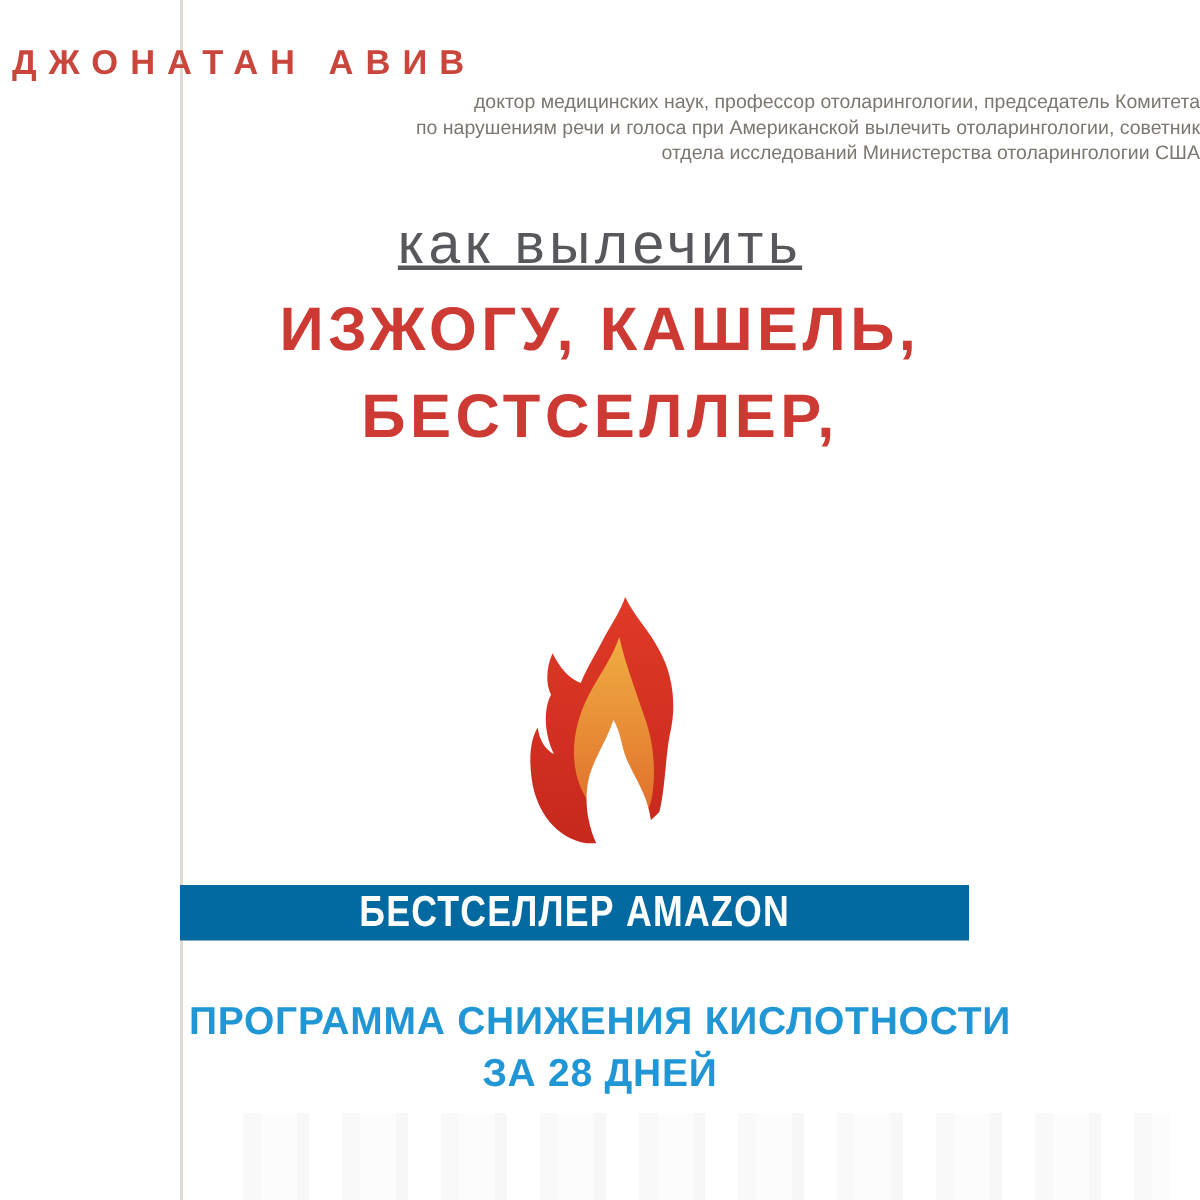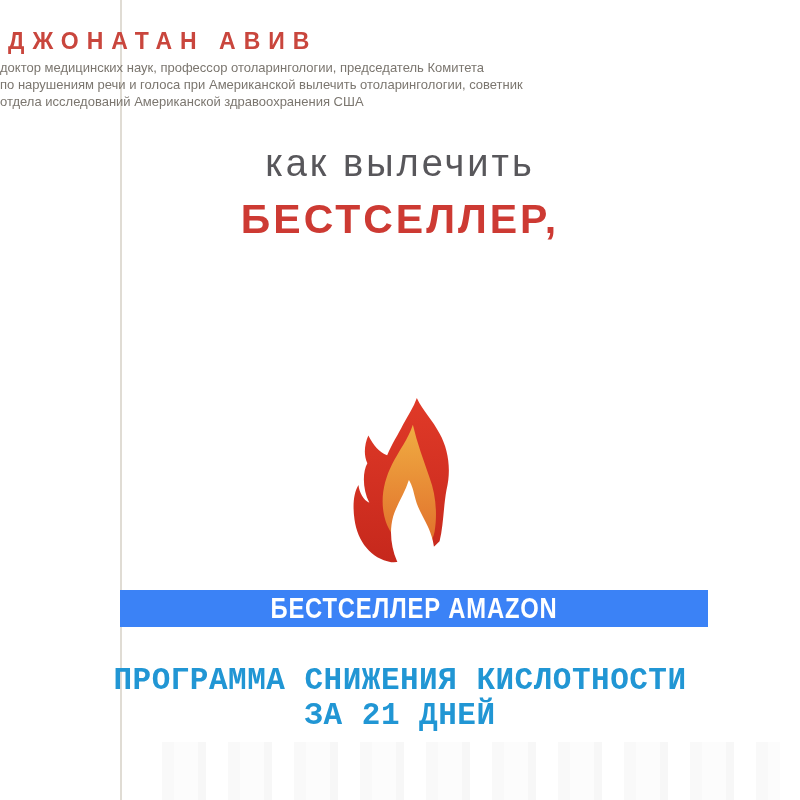--- a/index.html
+++ b/index.html
@@ -44,36 +44,37 @@
     font-size: 23px;
     font-weight: 700;
     letter-spacing: 8px;
     padding-left: 8px; 
   }
 
   .credentials {
     position: absolute;
     left: 0; top: 59px;
     width: 800px;
-    text-align: left;
+    text-align: right;
     color: #7b766f;
     font-size: 13px;
     line-height: 17px;
     font-weight: 400;
   }
 
   .title-prefix {
     position: absolute;
     left: 0; top: 142px;
     width: 800px;
     text-align: center;
     color: #58575b;
     font-size: 38px;
     font-weight: 500;
     letter-spacing: 3px;
+    text-decoration: underline;
   }
 
   .title-red {
     position: absolute;
     left: 0; top: 190px;
     width: 800px;
     text-align: center;
     color: #cd3a33;
     font-size: 41px;
     line-height: 58px;
@@ -83,22 +84,22 @@
 
   .flame-wrap {
     position: absolute;
     left: 347px; top: 395px;
     width: 106px; height: 180px;
   }
 
   .banner {
     position: absolute;
     left: 120px; top: 590px;
-    width: 588px; height: 37px;
-    background: #3b82f6;
+    width: 526px; height: 37px;
+    background: #0369a1;
     display: flex;
     align-items: center;
     justify-content: center;
   }
   .banner-text {
     display: inline-block;
     color: #ffffff;
     font-size: 29px;
     font-weight: 700;
     letter-spacing: 1px;
@@ -106,46 +107,46 @@
     transform-origin: center;
     white-space: nowrap;
   }
 
   .tagline {
     position: absolute;
     left: 0; top: 663px;
     width: 800px;
     text-align: center;
     color: #2196d4;
-    font-size: 31px;
+    font-size: 26px;
     line-height: 35px;
     font-weight: 700;
     letter-spacing: 0.5px;
-    font-family: Liberation Mono, monospace;
   }
 </style>
 </head>
 <body>
 
 <div class="page">
 
   <div class="book-edge"></div>
   <div class="page-streaks"></div>
 
   <div class="author">ДЖОНАТАН АВИВ</div>
 
   <div class="credentials">
     <div>доктор медицинских наук, профессор отоларингологии, председатель Комитета</div>
     <div>по нарушениям речи и голоса при Американской вылечить отоларингологии, советник</div>
-    <div>отдела исследований Американской здравоохранения США</div>
+    <div>отдела исследований Министерства отоларингологии США</div>
   </div>
 
   <div class="title-prefix">как вылечить</div>
 
   <div class="title-red">
+    <div>ИЗЖОГУ, КАШЕЛЬ,</div>
     <div>БЕСТСЕЛЛЕР,</div>
   </div>
 
   <div class="flame-wrap">
     <svg width="106" height="180" viewBox="0 0 106 182" xmlns="http://www.w3.org/2000/svg" aria-hidden="true">
       <defs>
         <linearGradient id="flameRed" x1="0" y1="0" x2="0" y2="1">
           <stop offset="0" stop-color="#e03a28"></stop>
           <stop offset="1" stop-color="#c6281c"></stop>
         </linearGradient>
@@ -184,16 +185,16 @@
         C66,94 64,89 62,86 Z"></path>
     </svg>
   </div>
 
   <div class="banner">
     <span class="banner-text">БЕСТСЕЛЛЕР AMAZON</span>
   </div>
 
   <div class="tagline">
     <div>ПРОГРАММА СНИЖЕНИЯ КИСЛОТНОСТИ</div>
-    <div>ЗА 21 ДНЕЙ</div>
+    <div>ЗА 28 ДНЕЙ</div>
   </div>
 
 </div>
 
 </body></html>

